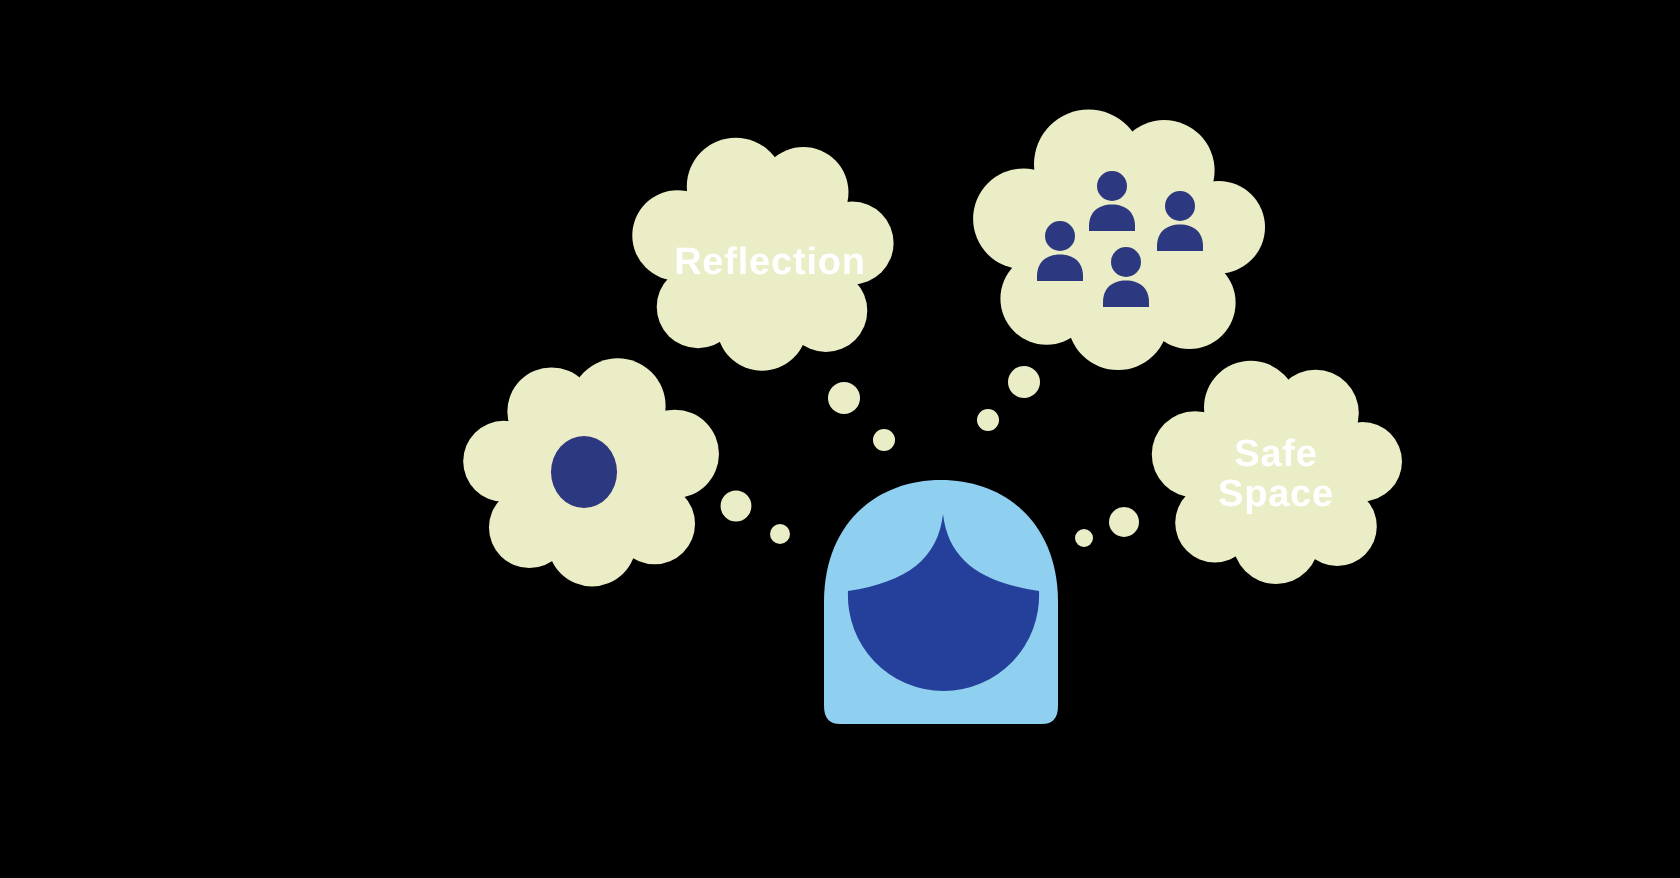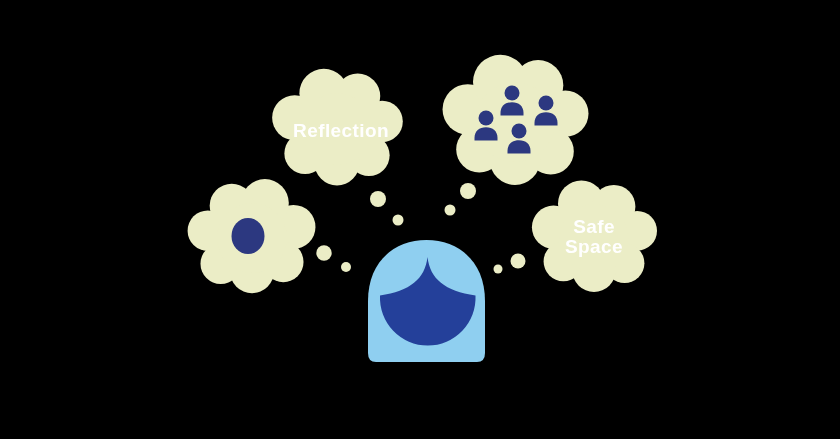--- a/index.html
+++ b/index.html
@@ -7,20 +7,21 @@
     padding: 0;
     background: #000;
   }
   .canvas {
     position: relative;
     width: 700px;
     height: 439px;
     background: var(--background, #000000);
     overflow: hidden;
     font-family: "Liberation Sans", sans-serif;
+    margin-left: 44px;
   }
   svg { display: block; }
   .cloud-fill   { fill: var(--cloud, #EBEDC6); }
   .navy-fill    { fill: var(--navy, #2C3880); }
   .royal-fill   { fill: var(--royal_blue, #24409A); }
   .skin-fill    { fill: var(--light_blue, #8FCFF0); }
   .bubble-label {
     fill: var(--text, #FFFFFF);
     font-family: "Liberation Sans", sans-serif;
     font-size: 19px;

